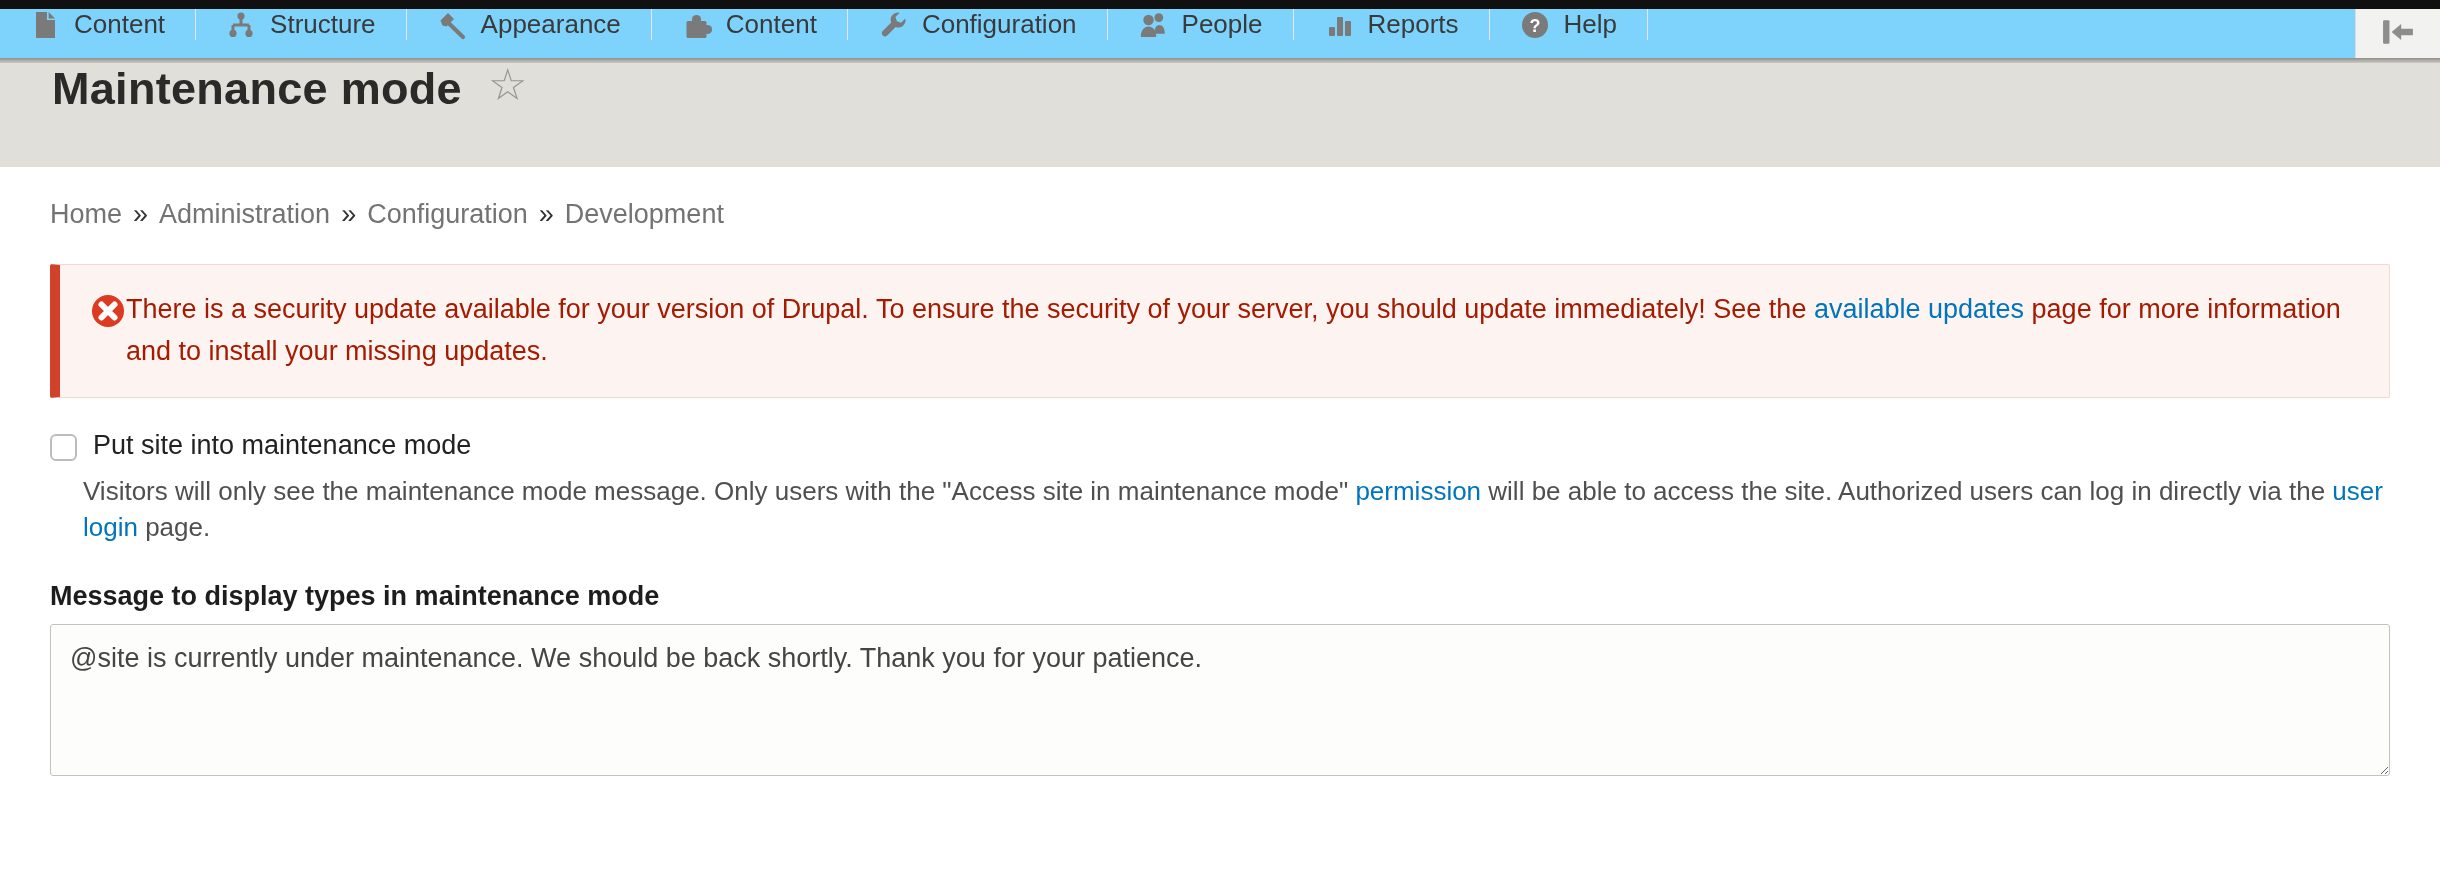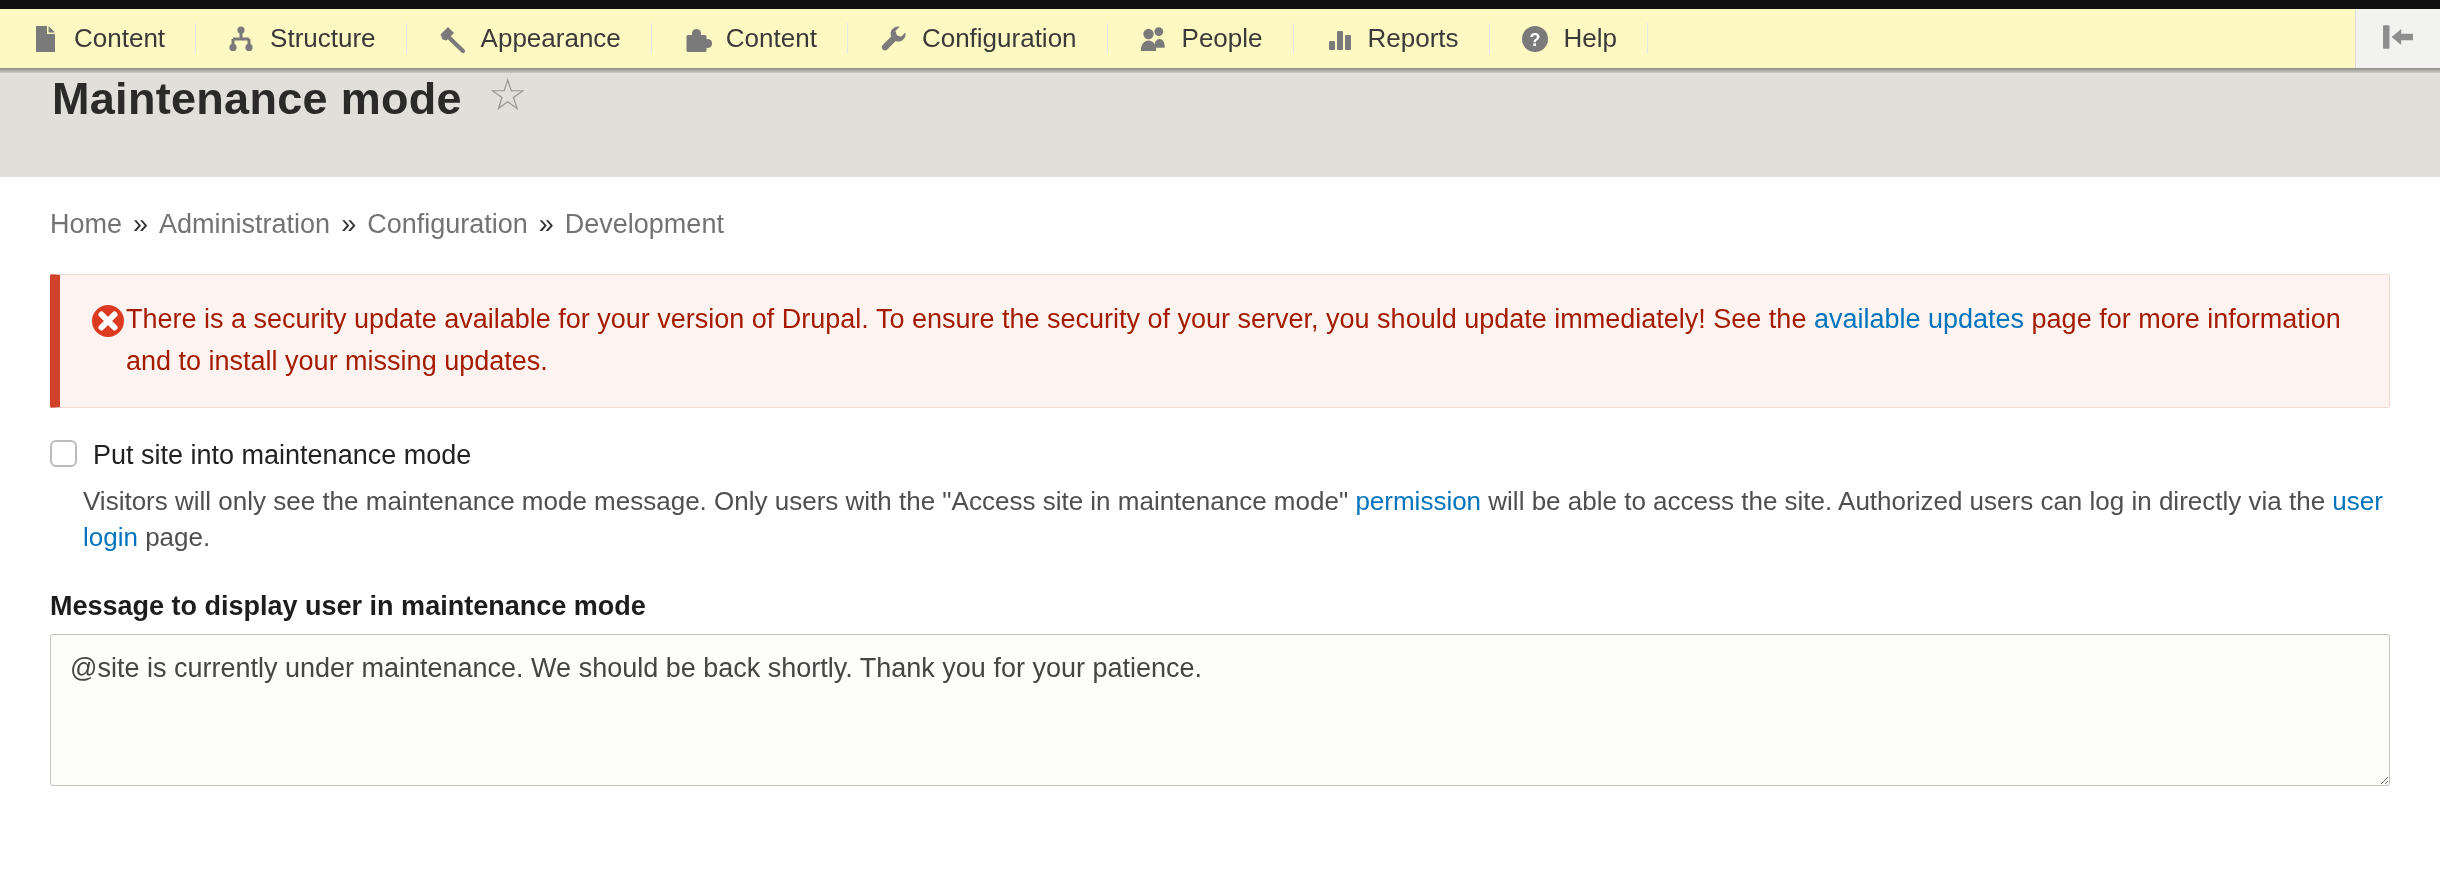--- a/index.html
+++ b/index.html
@@ -2,21 +2,21 @@
 <html><head>
 <meta charset="utf-8">
 <style>
   html,body{margin:0;padding:0;}
   body{
     width:2440px;height:876px;overflow:hidden;background:#fff;
     font-family:"Liberation Sans","DejaVu Sans",sans-serif;color:#222;
   }
   
   .top-black{height:9px;background:#101010;}
-  .toolbar{height:59px;background:#fef9c3;display:flex;align-items:center;position:relative;}
+  .toolbar{height:49px;background:#7dd3fc;display:flex;align-items:flex-start;position:relative;}
   .tb-item{display:flex;align-items:center;gap:14px;padding:0 30px;border-right:1px solid #e7e7e7;cursor:pointer;}
   .tb-icon{display:flex;align-items:center;}
   .tb-icon svg{width:30px;height:30px;display:block;}
   .tb-label{font-size:26px;color:#3a3a3a;white-space:nowrap;}
   .tb-collapse{position:absolute;right:0;top:0;bottom:0;width:84px;background:#f2f2f0;border-left:1px solid #dcdcdc;display:flex;align-items:center;justify-content:center;cursor:pointer;}
   .tb-collapse svg{width:38px;height:32px;}
   .toolbar-shadow{height:5px;background:linear-gradient(to bottom,#8f8e89,#cbcac4);}
   
   .title-band{height:104px;background:#e0dfd9;display:flex;align-items:flex-start;padding:0 52px;}
   .page-title{font-size:45px;font-weight:bold;color:#2a2a28;margin:0;letter-spacing:.3px;}
@@ -24,21 +24,21 @@
   
   .content{padding:0 50px;}
   .breadcrumb{margin-top:32px;font-size:27px;}
   .crumb{color:#737373;text-decoration:none;cursor:pointer;}
   .crumb-sep{color:#333;margin:0 11px;}
   .error-box{margin-top:34px;background:#fdf4f2;border:1px solid #f2d9d2;border-left:10px solid #d0422a;border-radius:2px;padding:24px 30px;display:flex;color:#a51b00;font-size:27px;line-height:1.55;}
   .error-icon{flex:0 0 auto;margin-top:4px;}
   .error-icon svg{width:36px;height:36px;display:block;}
   .inline-link{color:#0074bd;text-decoration:none;cursor:pointer;}
   .intro{margin-top:28px;font-size:27px;line-height:1.38;color:#222;}
-  .checkbox-row{margin-top:32px;display:flex;align-items:flex-start;gap:16px;font-size:27px;color:#222;cursor:pointer;}
+  .checkbox-row{margin-top:32px;display:flex;align-items:flex-end;gap:16px;font-size:27px;color:#222;cursor:pointer;}
   .checkbox-row input[type=checkbox]{appearance:none;-webkit-appearance:none;width:27px;height:27px;border:2px solid #bcbcbc;border-radius:6px;background:#fff;margin:0;cursor:pointer;}
   .field-desc{margin-top:12px;padding-left:33px;font-size:26px;color:#4f4f4f;line-height:1.4;}
   .msg-label{margin-top:36px;font-size:27px;font-weight:bold;color:#1d1d1d;}
   .msg-textarea{margin-top:12px;display:block;width:100%;box-sizing:border-box;height:152px;border:1px solid #c3c3be;border-radius:3px;background:#fdfdfb;font-family:"Liberation Sans","DejaVu Sans",sans-serif;font-size:27px;color:#454545;padding:15px 19px;resize:both;line-height:1.35;}
 </style>
 </head>
 <body>
 
 <div class="top-black"></div>
 
@@ -159,16 +159,16 @@
 
   <label class="checkbox-row">
     <input type="checkbox" style="">
     <span>Put site into maintenance mode</span>
   </label>
 
   <div class="field-desc">
     <span>Visitors will only see the maintenance mode message. Only users with the "Access site in maintenance mode" </span><a class="inline-link" href="#">permission</a><span> will be able to access the site. Authorized users can log in directly via the </span><a class="inline-link" href="#">user login</a><span> page.</span>
   </div>
 
-  <div class="msg-label">Message to display user in maintenance mode</div>
+  <div class="msg-label">Message to display types in maintenance mode</div>
   <textarea class="msg-textarea" spellcheck="false" style="">@site is currently under maintenance. We should be back shortly. Thank you for your patience.</textarea>
 
 </div>
 
 </body></html>

